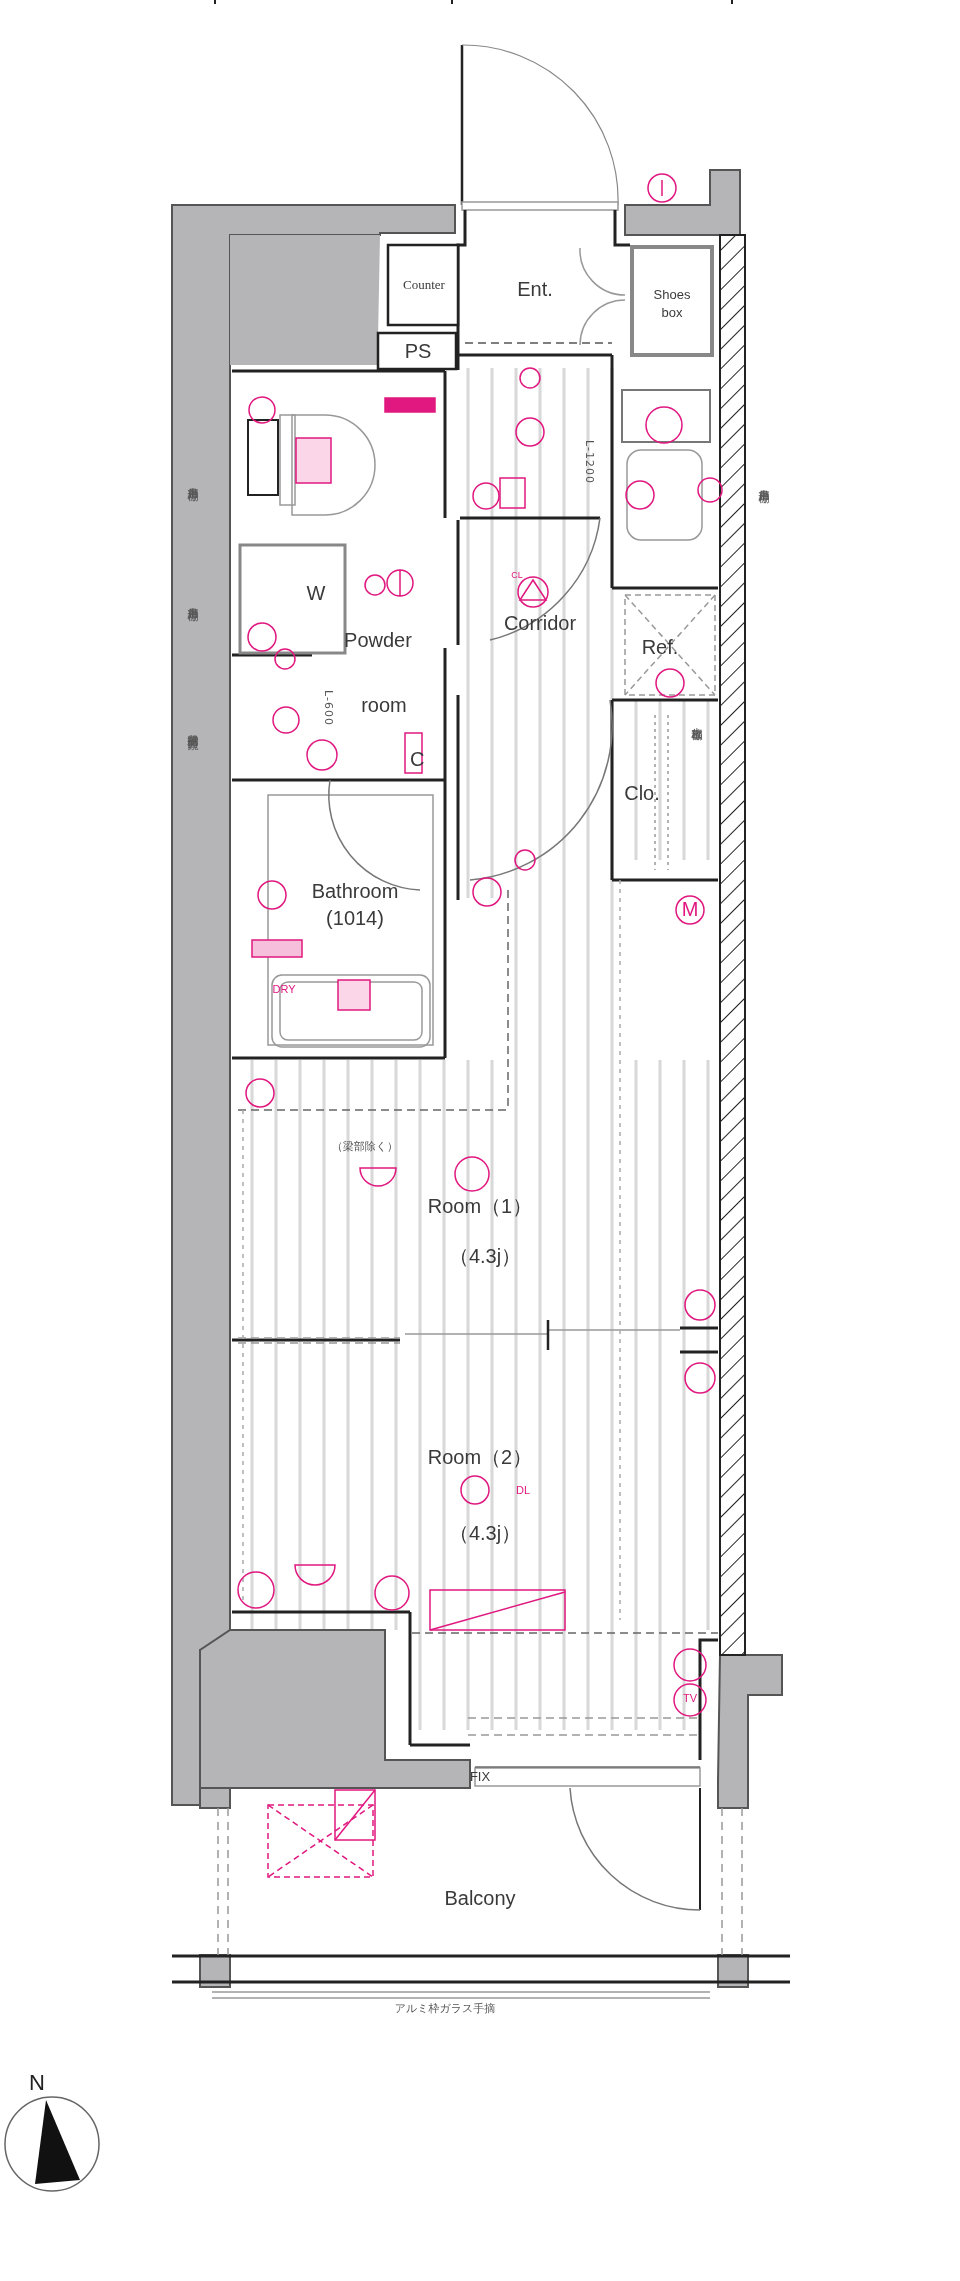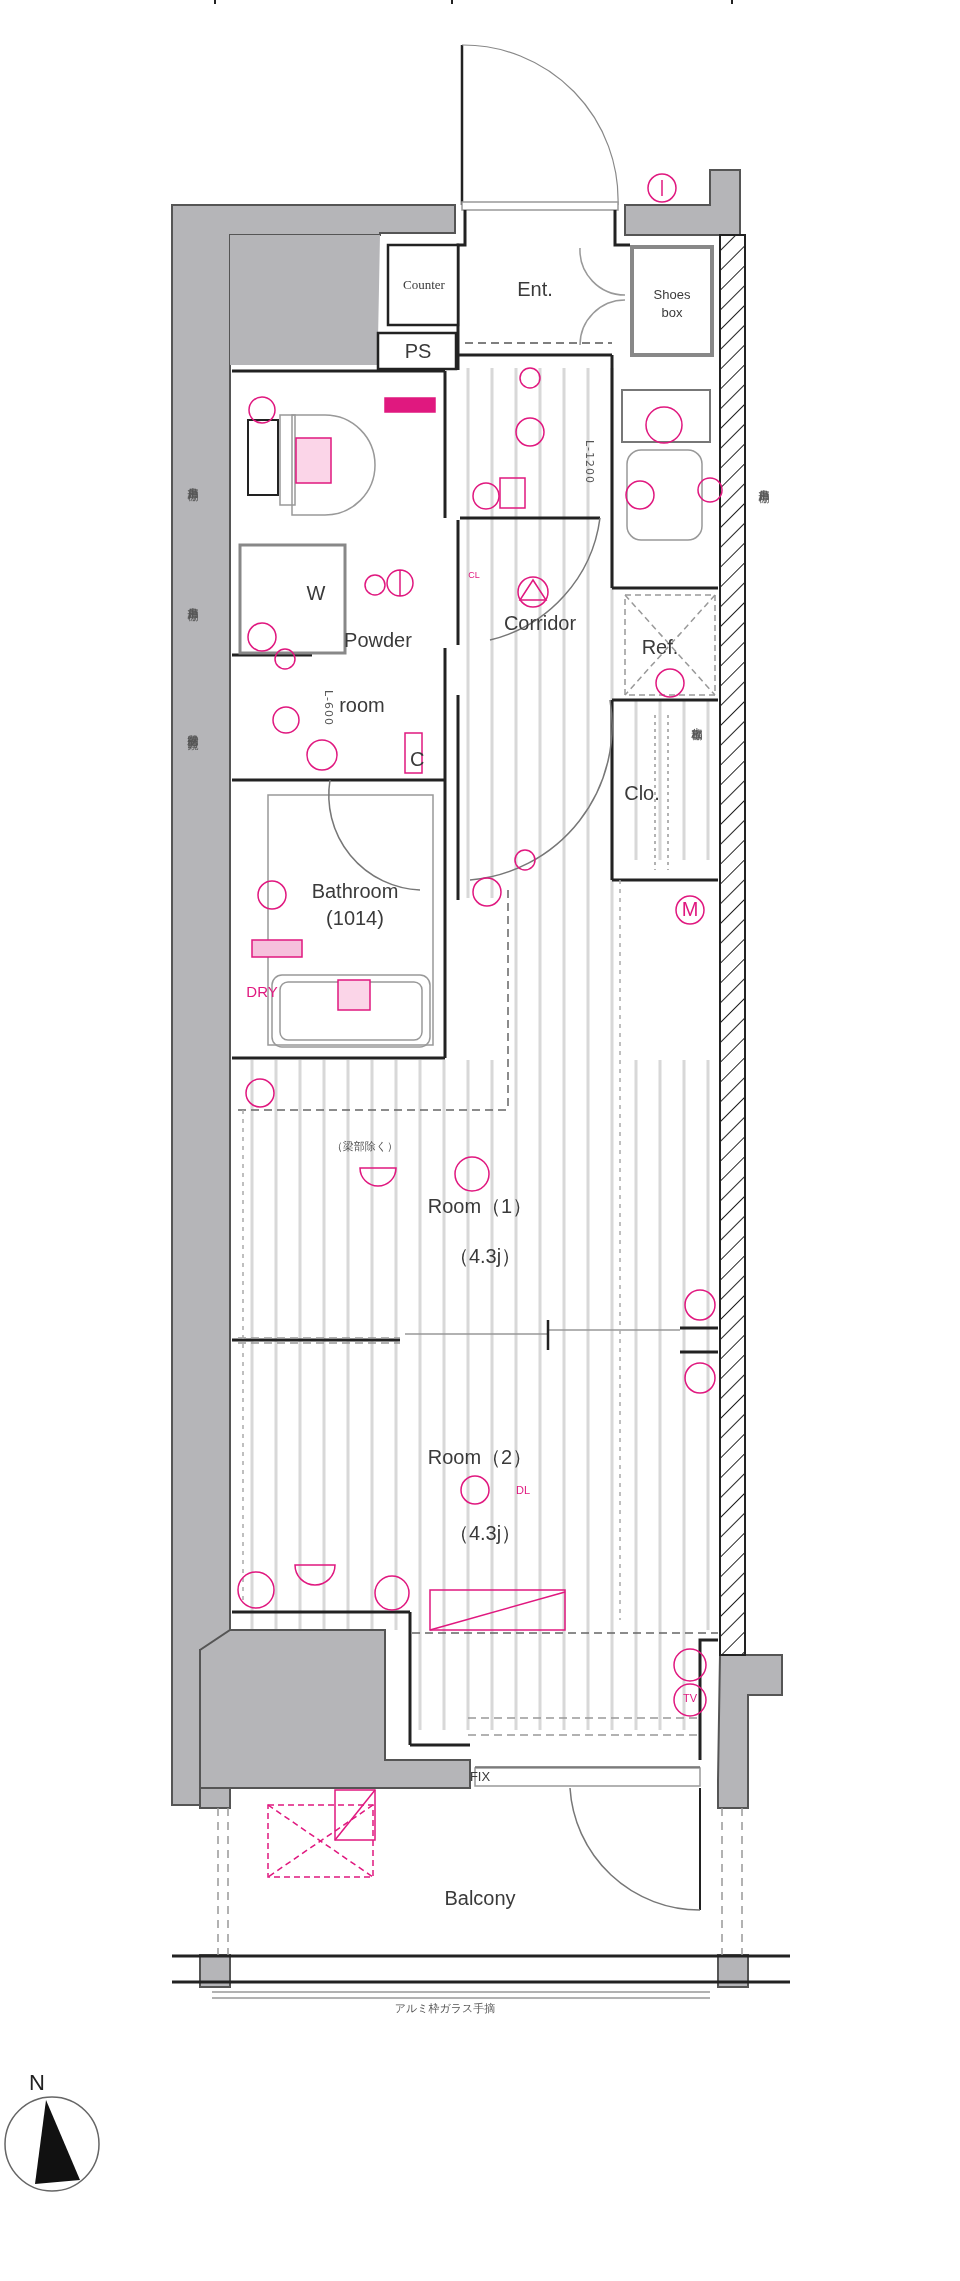--- a/index.html
+++ b/index.html
@@ -217,39 +217,39 @@
 </svg>
 
 <div class="lbl small" style="left:390px;top:278px;width:68px;font-family:Liberation Serif, serif;">Counter</div>
 <div class="lbl big" style="left:505px;top:278px;width:60px;">Ent.</div>
 <div class="lbl small" style="left:640px;top:288px;width:64px;">Shoes</div>
 <div class="lbl small" style="left:640px;top:306px;width:64px;text-align:center;">box</div>
 <div class="lbl big" style="left:380px;top:340px;width:76px;">PS</div>
 <div class="lbl mid" style="left:296px;top:582px;width:40px;">W</div>
 <div class="lbl big" style="left:470px;top:612px;width:140px;">Corridor</div>
 <div class="lbl big" style="left:318px;top:629px;width:120px;">Powder</div>
-<div class="lbl big" style="left:302px;top:694px;width:120px;">room</div>
+<div class="lbl big" style="left:324px;top:694px;width:120px;">room</div>
 <div class="lbl mid" style="left:410px;top:748px;width:14px;">C</div>
 <div class="lbl mid" style="left:630px;top:636px;width:60px;">Ref.</div>
 <div class="lbl big" style="left:612px;top:782px;width:60px;">Clo.</div>
 <div class="lbl mid" style="left:675px;top:898px;width:30px;color:#e0187f;">M</div>
 <div class="lbl big" style="left:270px;top:880px;width:170px;">Bathroom</div>
 <div class="lbl big" style="left:290px;top:907px;width:130px;">(1014)</div>
-<div class="lbl tiny" style="left:238px;top:983px;width:48px;color:#e0187f;font-size:15px;">DRY</div>
+<div class="lbl tiny" style="left:260px;top:983px;width:48px;color:#e0187f;font-size:11px;">DRY</div>
 <div class="lbl tiny" style="left:320px;top:1120px;width:90px;margin-top:20px;">（梁部除く）</div>
 <div class="lbl big" style="left:400px;top:1195px;width:160px;">Room（1）</div>
 <div class="lbl big" style="left:420px;top:1245px;width:130px;">（4.3j）</div>
 <div class="lbl big" style="left:400px;top:1446px;width:160px;">Room（2）</div>
 <div class="lbl tiny" style="left:462px;top:1484px;width:26px;color:#e0187f;padding-left:48px;">DL</div>
 <div class="lbl big" style="left:420px;top:1522px;width:130px;">（4.3j）</div>
 <div class="lbl tiny" style="left:678px;top:1692px;width:24px;color:#e0187f;">TV</div>
 <div class="lbl small" style="left:460px;top:1770px;width:40px;">FIX</div>
 <div class="lbl big" style="left:400px;top:1887px;width:160px;">Balcony</div>
 <div class="lbl tiny" style="left:360px;top:2002px;width:170px;">アルミ枠ガラス手摘</div>
-<div class="lbl tiny" style="left:467px;top:570px;width:14px;font-size:9px;color:#e0187f;">CL</div>
+<div class="lbl tiny" style="left:467px;top:570px;width:14px;font-size:9px;color:#e0187f;padding-left:43px;">CL</div>
 <div class="lbl mid" style="left:22px;top:2070px;width:30px;font-size:22px;color:#222;">N</div>
 
 <div class="vtext" style="left:583px;top:440px;">L-1200</div>
 <div class="vtext" style="left:322px;top:690px;">L-600</div>
 <div class="vtext" style="left:184px;top:478px;">上部吊戸棚</div>
 <div class="vtext" style="left:184px;top:598px;">上部吊戸棚</div>
 <div class="vtext" style="left:184px;top:725px;">収納付三面鏡</div>
 <div class="vtext" style="left:755px;top:480px;">上部吊戸棚</div>
 <div class="vtext" style="left:688px;top:718px;">上部枚棚</div>
 

